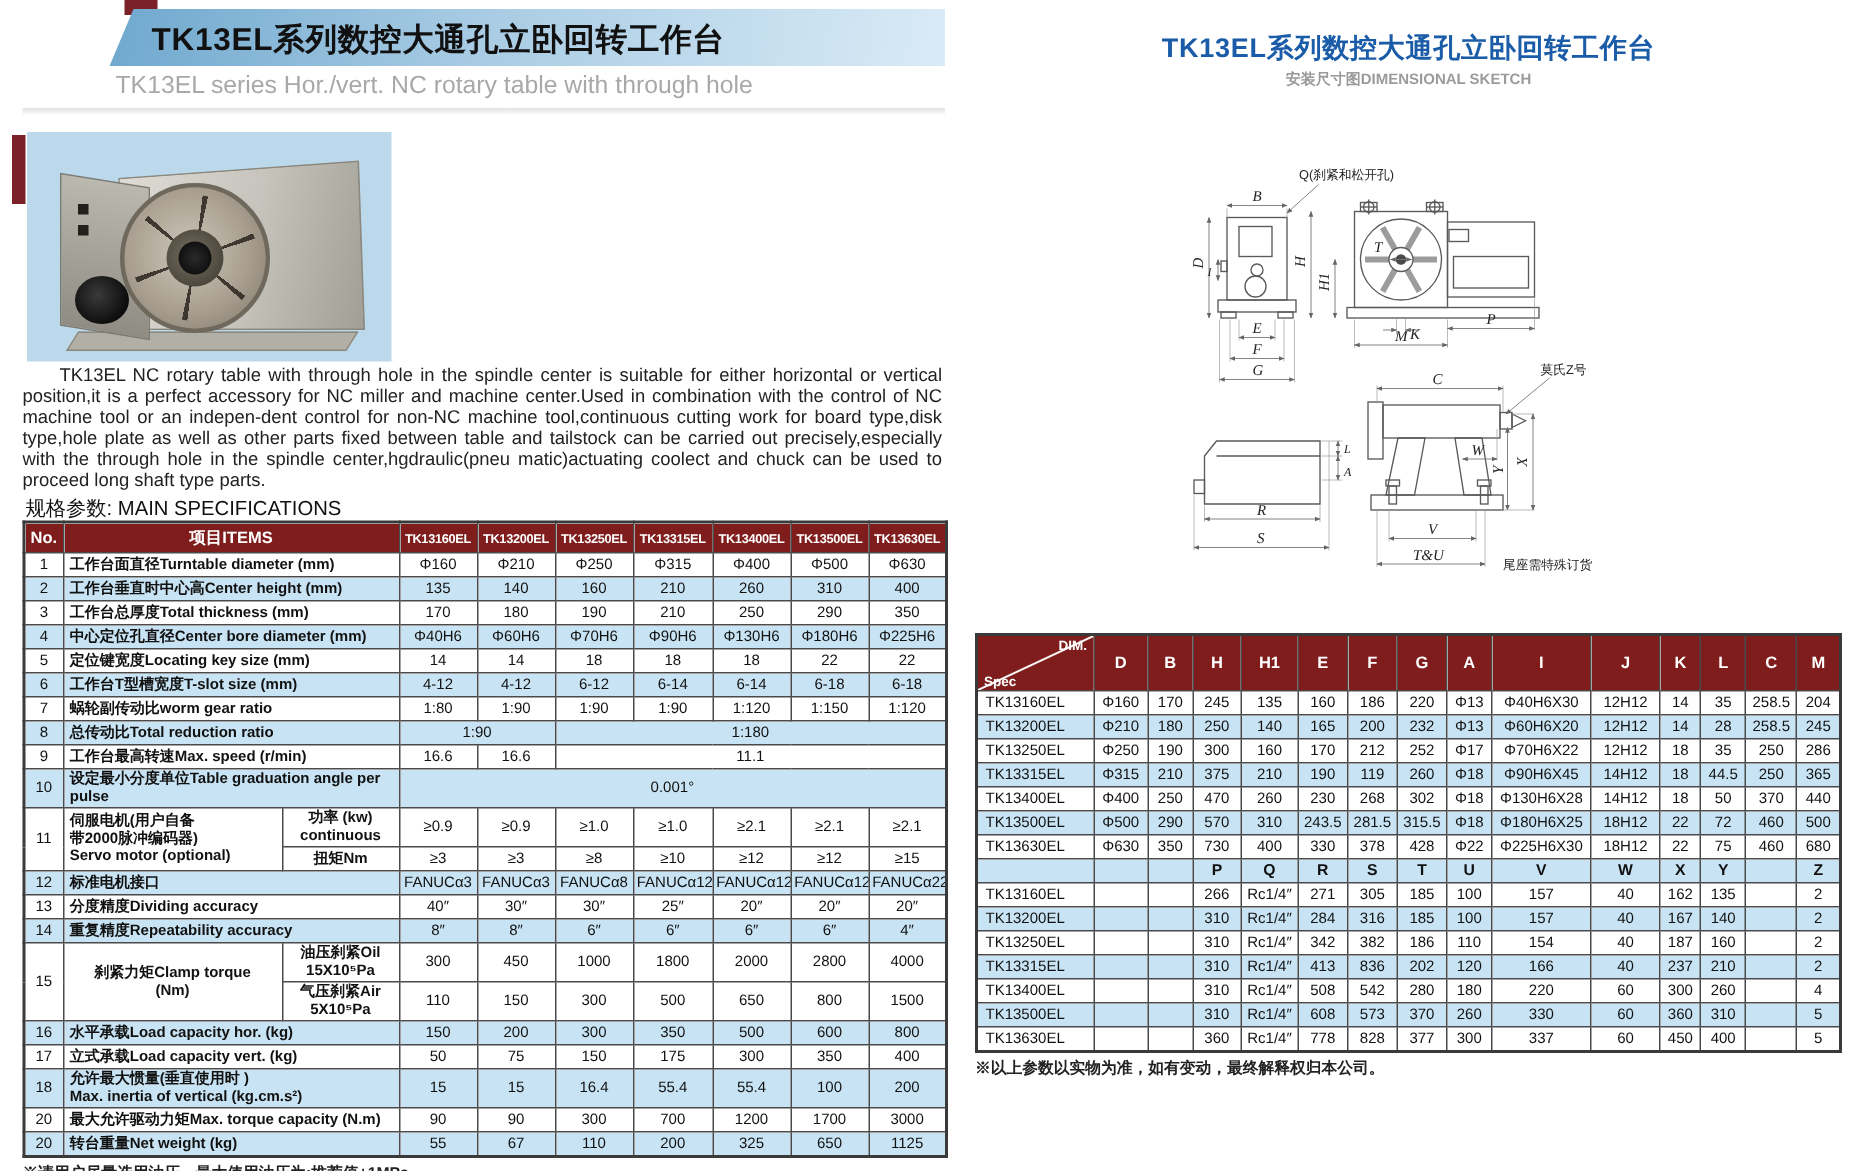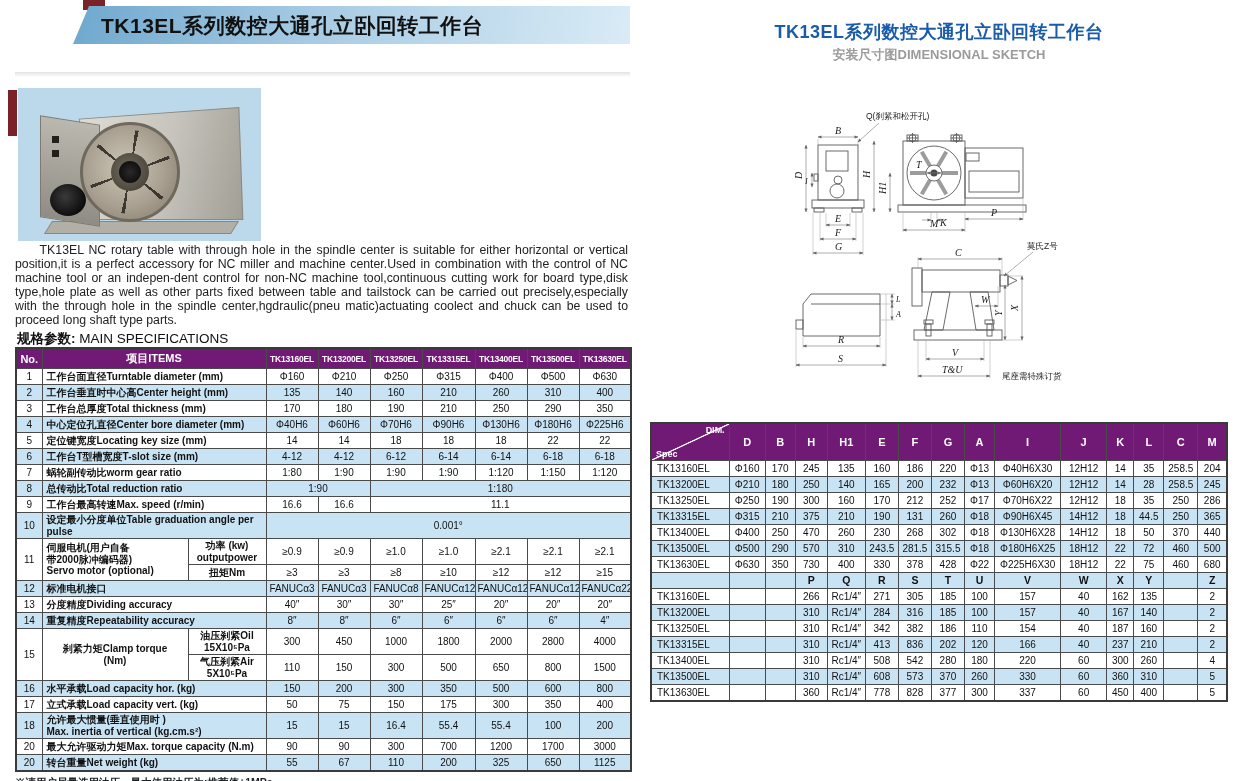--- a/index.html
+++ b/index.html
@@ -37,41 +37,41 @@
   .ph-bore{position:absolute;left:8px;top:8px;width:22px;height:22px;border-radius:50%;
         background:radial-gradient(#2a2a2a,#050505);}
   .ph-base{position:absolute;left:30px;bottom:7px;width:185px;height:11px;background:#b2afa6;
         transform:skewX(-32deg);border:1px solid #8a877e;}
 
   .intro-cn{position:absolute;left:255px;top:94px;width:359px;font-size:13px;font-weight:bold;
         line-height:16.3px;text-indent:2em;color:#151515;text-align:justify;}
   .intro-en{position:absolute;left:0;top:244px;width:613px;font-size:12.3px;line-height:13.9px;
         text-indent:2em;color:#222;text-align:justify;}
   .spec-heading{position:absolute;left:2px;top:330px;font-size:13.5px;color:#111;}
-  .spec-heading b{font-weight:bold;}
+  .spec-heading b{font-weight:normal;}
 
   .table-block{position:absolute;left:0;top:347px;width:615px;}
   table{border-collapse:collapse;table-layout:fixed;width:100%;}
   .spec,.inst{border:2px solid #3a3a3a;}
   td,th{border:1px solid #4a4a4a;padding:1px 2px;text-align:center;vertical-align:middle;
         white-space:pre-line;overflow:hidden;}
-  th{background:#701a75;color:#fff;font-size:11px;font-weight:bold;height:17px;}
+  th{background:#7f1d1d;color:#fff;font-size:11px;font-weight:bold;height:17px;}
   th.mdl{font-size:8.5px;font-weight:bold;letter-spacing:-.2px;}
   .spec td{font-size:10px;line-height:11.5px;height:13px;color:#111;}
   .spec td.lbl{text-align:left;padding-left:4px;font-weight:bold;}
   .spec td.ctr{font-weight:bold;}
   tr.shade td{background:#C8E4F4;}
   .note{font-size:10.5px;font-weight:bold;color:#222;margin-top:3px;line-height:1.45;}
 
   
   .right-page{position:absolute;left:650px;top:0;width:578px;height:781px;}
   .r-title{position:absolute;left:0;top:20px;width:578px;text-align:center;
         font-size:18px;font-weight:bold;color:#1B5CA8;letter-spacing:.5px;}
   .r-subtitle{position:absolute;left:0;top:46px;width:578px;text-align:center;
-        font-size:13px;font-weight:bold;color:#9B9B9B;}
+        font-size:10px;font-weight:bold;color:#9B9B9B;}
   .sketch{position:absolute;left:0;top:78px;width:578px;height:342px;}
 
   .install-block{position:absolute;left:0;top:422px;width:578px;}
   .ititle-row{display:flex;justify-content:space-between;align-items:flex-end;
         font-size:12px;color:#111;margin-bottom:2px;}
   .inst td{font-size:10px;line-height:11px;height:13px;color:#111;}
   .inst td.mname{text-align:left;padding-left:5px;}
   .inst tr.midhead td{background:#C8E4F4;font-weight:bold;font-size:10.5px;}
   th.corner{position:relative;padding:0;height:22px;
         background-image:linear-gradient(to bottom right,rgba(255,255,255,0) 48.5%,#fff 49.5%,#fff 50.5%,rgba(255,255,255,0) 51.5%);}
@@ -88,20 +88,21 @@
   .cnlbl{font:8.5px "Liberation Sans",sans-serif;fill:#222;}
   .darkfill{fill:#4a4a4a;stroke:none;}
 </style>
 </head>
 <body>
 
 <div class="left-page">
   <div class="accent1"></div>
   <div class="band"></div>
   <div class="band-title">TK13EL系列数控大通孔立卧回转工作台</div>
+  <div class="subtitle">TK13EL series Hor./vert. NC rotary table with through hole</div>
   <div class="hdr-rule"></div>
   <div class="accent2"></div>
 
   <div class="photo">
     <div class="ph-base"></div>
     <div class="ph-body"></div>
     <div class="ph-side"></div>
     <div class="ph-btn" style="left:34px;top:48px;"></div>
     <div class="ph-btn" style="left:34px;top:62px;"></div>
     <div class="ph-hole"></div>
@@ -239,21 +240,21 @@
             <td>10</td>
             <td colspan="2" class="lbl">设定最小分度单位Table graduation angle per pulse</td>
             <td colspan="7">0.001°</td>
           </tr>
           <tr>
             <td rowspan="2">11</td>
             <td rowspan="2" class="lbl">伺服电机(用户自备
 带2000脉冲编码器)
 Servo motor (optional)</td>
             <td class="ctr">功率 (kw)
-outputpower</td>
+continuous</td>
             <td>≥0.9</td>
             <td>≥0.9</td>
             <td>≥1.0</td>
             <td>≥1.0</td>
             <td>≥2.1</td>
             <td>≥2.1</td>
             <td>≥2.1</td>
           </tr>
           <tr>
             <td class="ctr">扭矩Nm</td>
@@ -637,21 +638,21 @@
             <td>250</td>
             <td>286</td>
           </tr>
           <tr class="shade">
             <td class="mname">TK13315EL</td>
             <td>Φ315</td>
             <td>210</td>
             <td>375</td>
             <td>210</td>
             <td>190</td>
-            <td>131</td>
+            <td>119</td>
             <td>260</td>
             <td>Φ18</td>
             <td>Φ90H6X45</td>
             <td>14H12</td>
             <td>18</td>
             <td>44.5</td>
             <td>250</td>
             <td>365</td>
           </tr>
           <tr>
@@ -836,14 +837,15 @@
             <td>300</td>
             <td>337</td>
             <td>60</td>
             <td>450</td>
             <td>400</td>
             <td></td>
             <td>5</td>
           </tr>
         </tbody>
     </table>
+    <div class="note">※以上参数以实物为准，如有变动，最终解释权归本公司。</div>
   </div>
 </div>
 
 </body></html>

